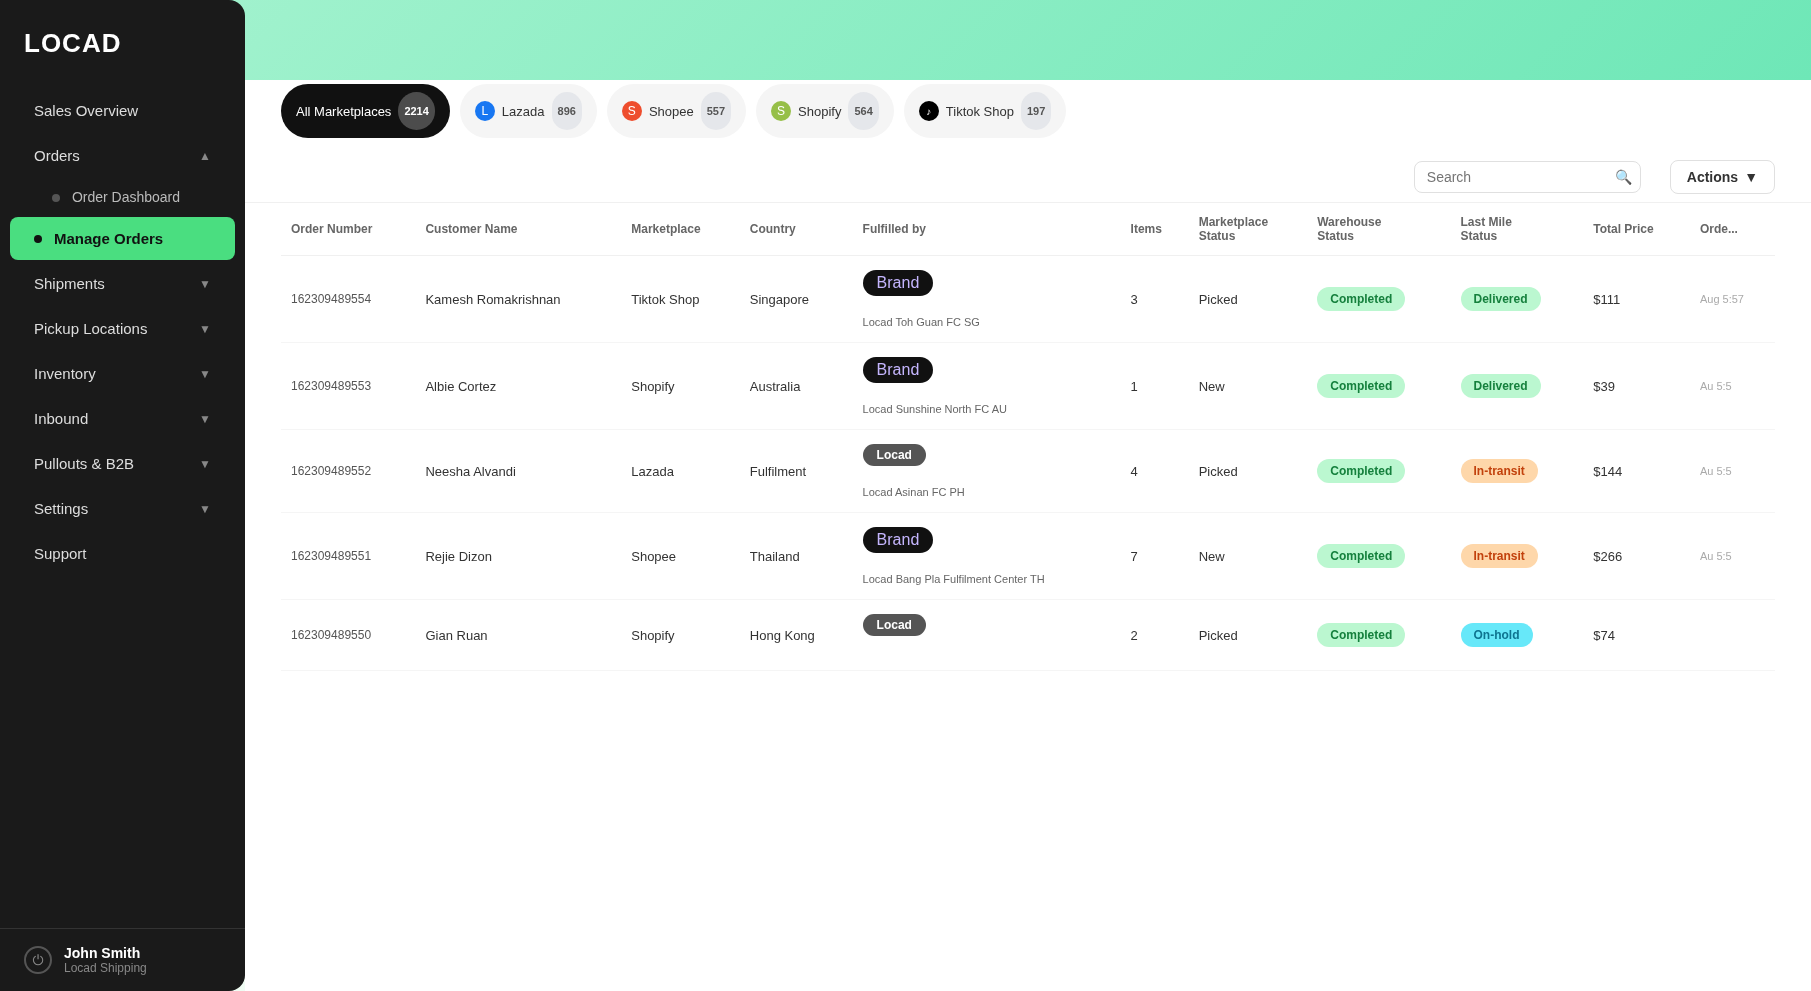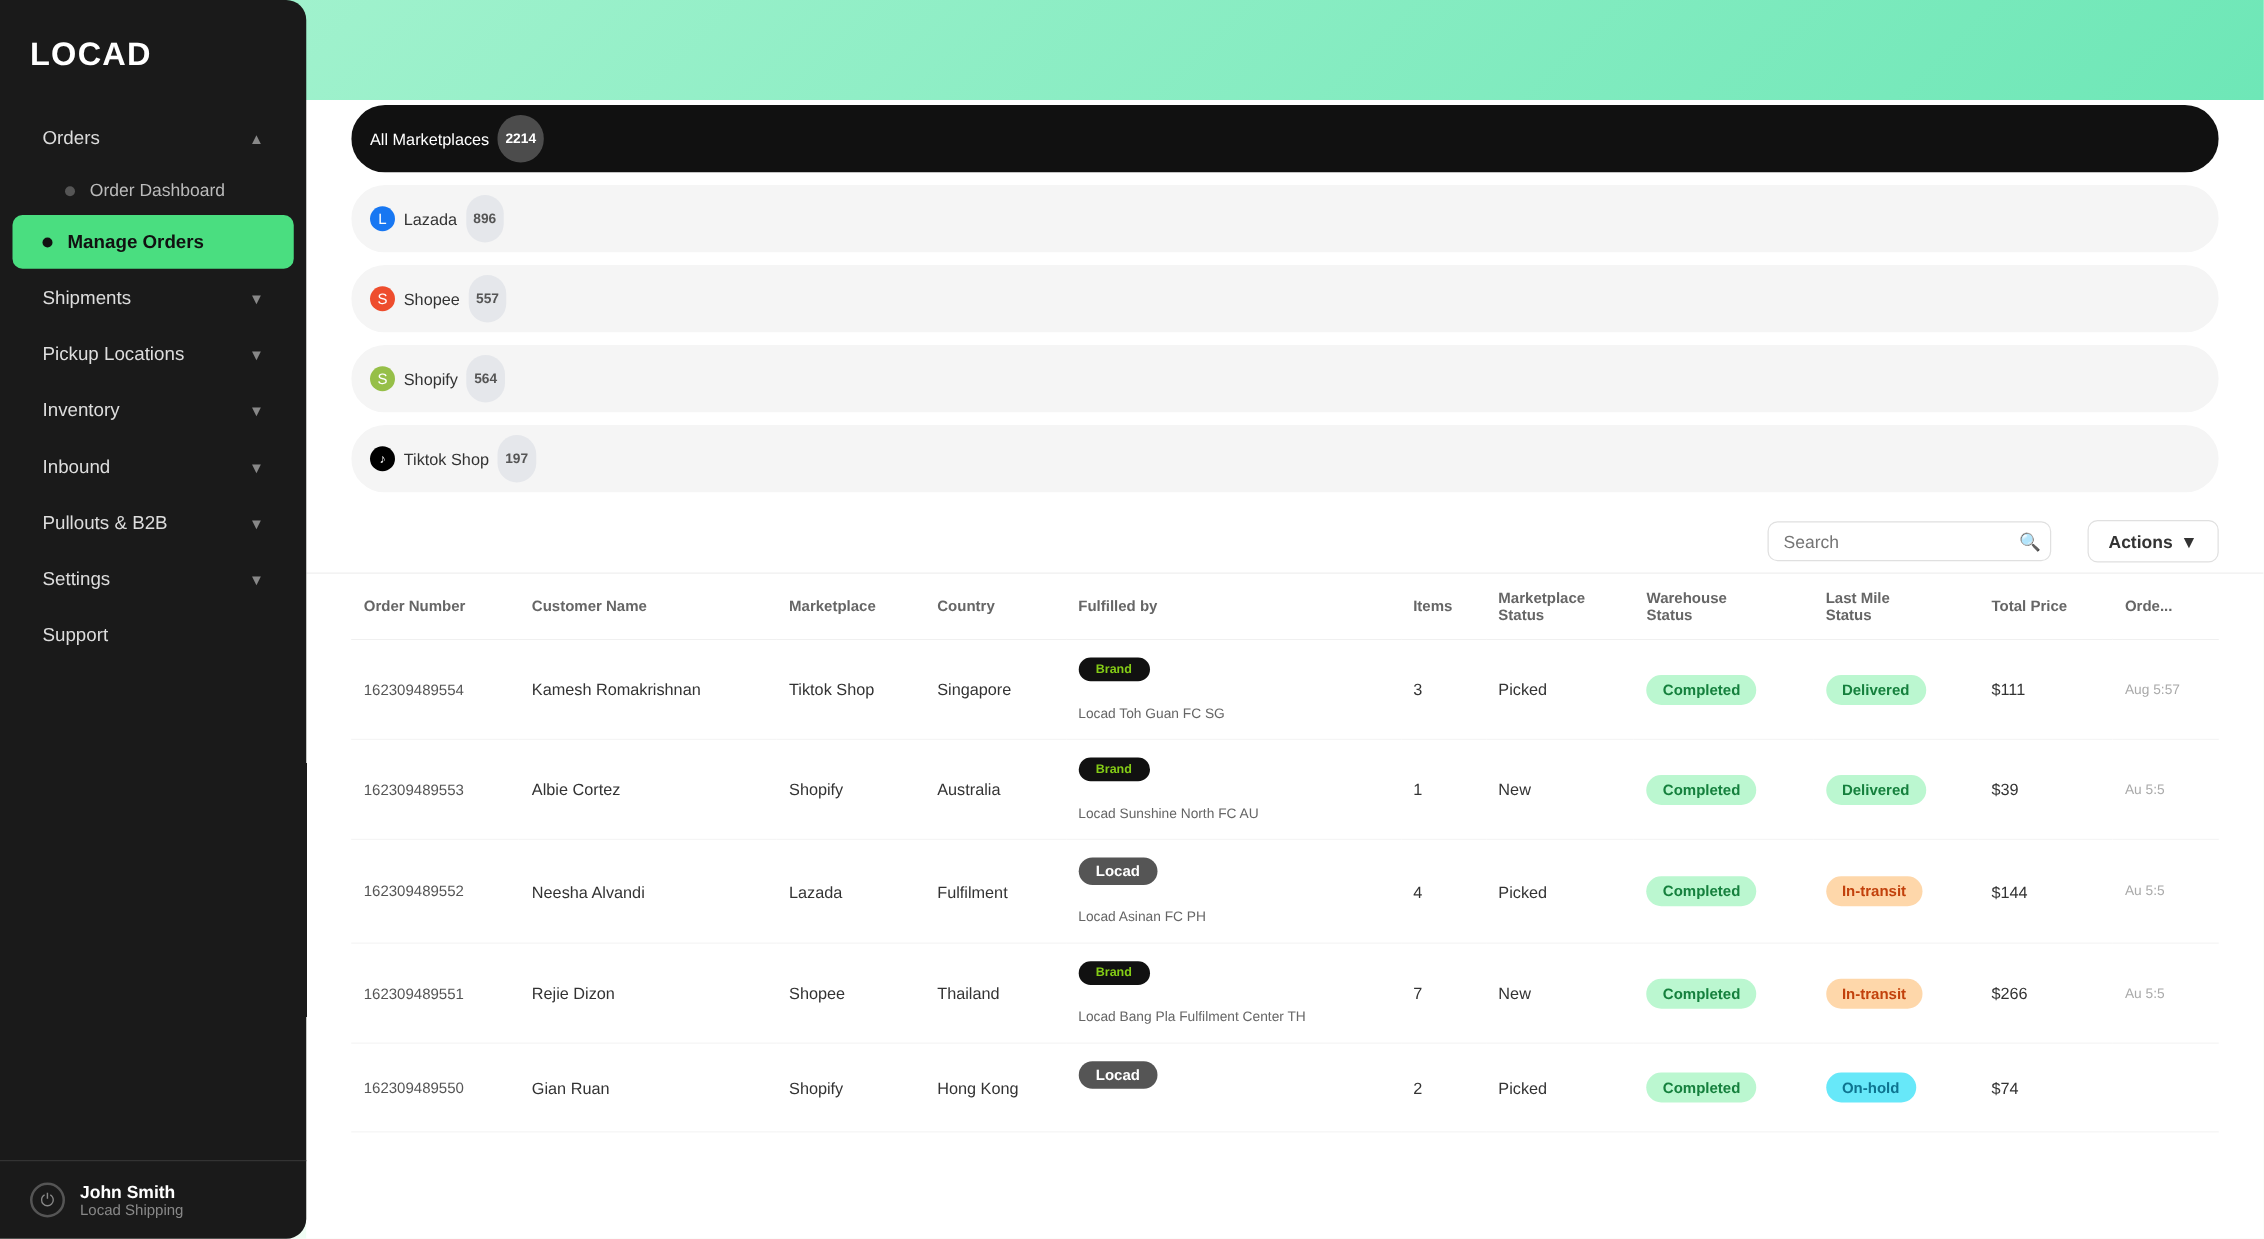--- a/index.html
+++ b/index.html
@@ -126,25 +126,25 @@
       border-radius: 8px;
       padding: 10px 22px;
       font-size: 14px;
       font-weight: 600;
       cursor: pointer;
     }
 
     
     .marketplace-tabs {
       display: flex;
+      align-items: center;
       gap: 10px;
       padding: 8px 36px 14px;
       background: #fff;
       flex-wrap: wrap;
-      flex-direction: column;
     }
     .tab-pill {
       display: flex;
       align-items: center;
       gap: 7px;
       padding: 7px 14px;
       border-radius: 999px;
       font-size: 13px;
       font-weight: 500;
       cursor: pointer;
@@ -245,25 +245,25 @@
     }
     tbody td {
       padding: 14px 10px;
       vertical-align: middle;
       color: #333;
       font-size: 13px;
     }
     .fulfilled-brand {
       display: inline-block;
       background: #111;
-      color: #84cc16;
+      color: #c4b5fd;
       border-radius: 999px;
       padding: 4px 14px;
-      font-size: 10px;
-      font-weight: 700;
+      font-size: 16px;
+      font-weight: 400;
       margin-bottom: 4px;
     }
     .fulfilled-locad {
       display: inline-block;
       background: #555;
       color: #fff;
       border-radius: 999px;
       padding: 4px 14px;
       font-size: 12px;
       font-weight: 700;
@@ -297,20 +297,25 @@
 </head>
 <body>
 
 <div class="bg-green-top"></div>
 
 <div class="sidebar">
   <div class="sidebar-logo">LOCAD</div>
 
   <nav class="sidebar-nav">
 
+    <div class="nav-item">
+      <span class="nav-item-label">
+        <span>Sales Overview</span>
+      </span>
+    </div>
 
     <div class="nav-item">
       <span class="nav-item-label">
         <span>Orders</span>
       </span>
       <span class="chevron">▲</span>
     </div>
     <div class="sub-nav-item">
       <span style="display:inline-block;width:8px;height:8px;border-radius:50%;background:#555;margin-right:8px;"></span>
       <span>Order Dashboard</span>

